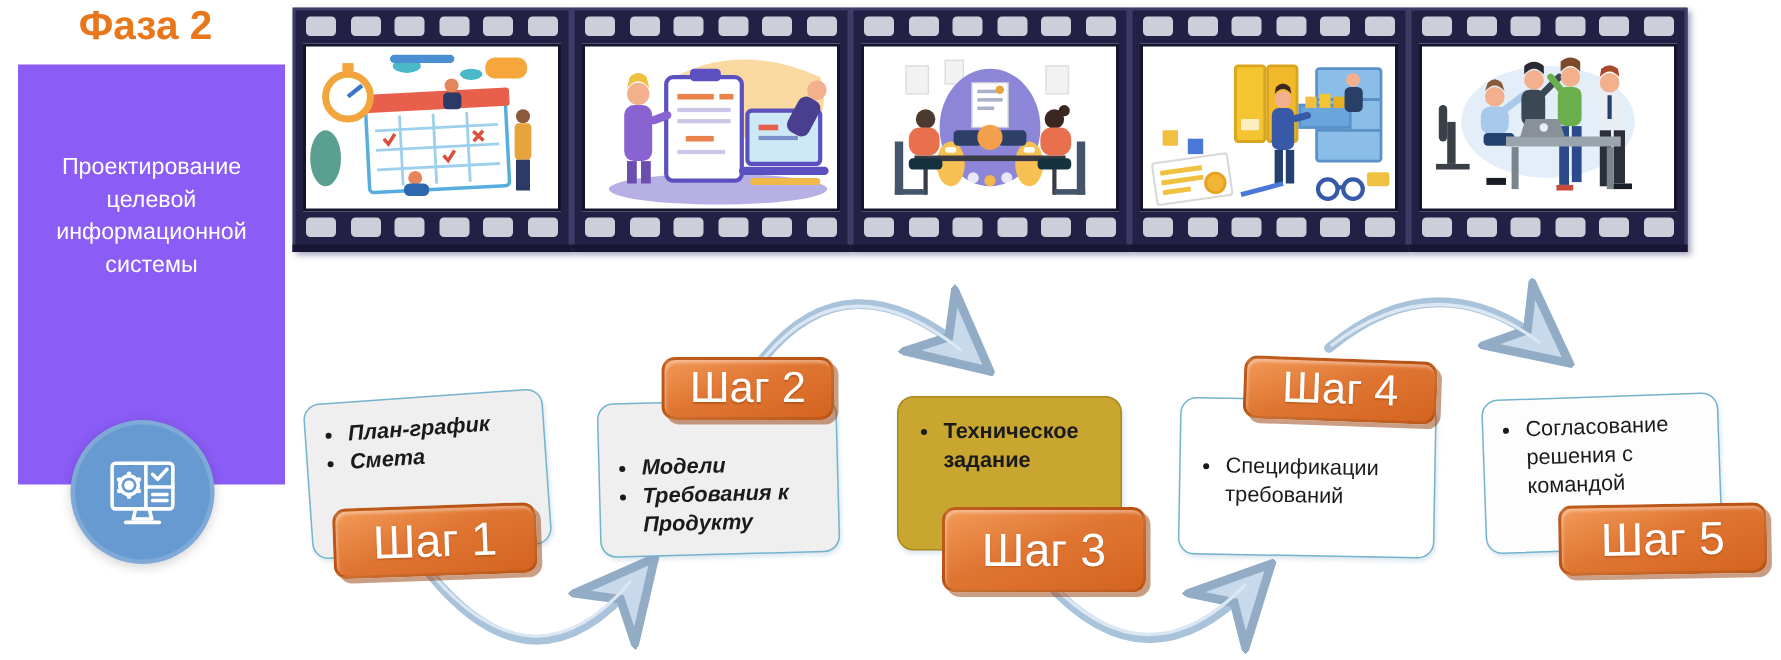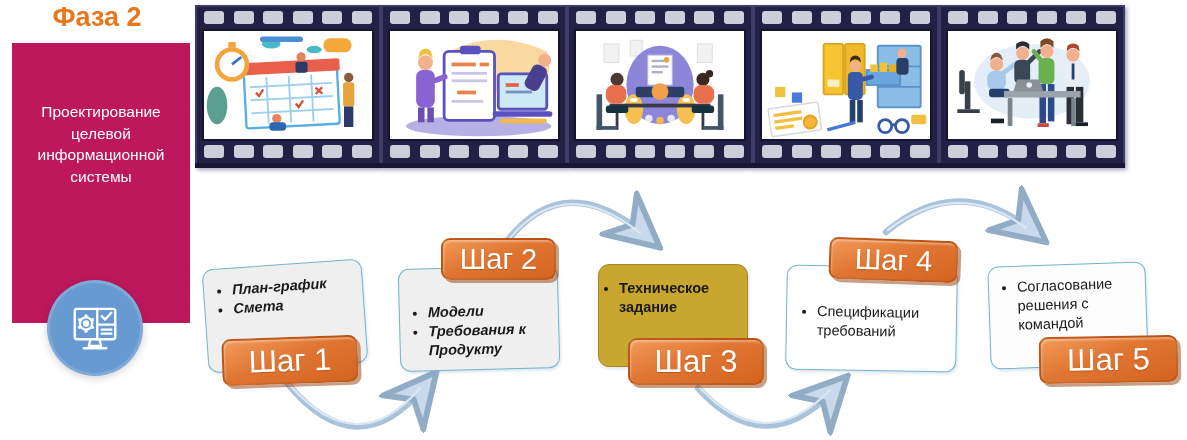--- a/index.html
+++ b/index.html
@@ -2,21 +2,21 @@
 <html><head>
 <meta charset="utf-8">
 <style>
   html,body{margin:0;padding:0;background:#fff;}
   .slide{position:relative;width:1187px;height:440px;background:#fff;overflow:hidden;
          font-family:"Liberation Sans",sans-serif;border-radius:27px;}
 
   
   .phase-title{position:absolute;left:8px;top:2px;width:178px;text-align:center;
     font-size:27px;font-weight:bold;color:#E8761B;}
-  .phase-box{position:absolute;left:12px;top:43px;width:178px;height:280px;background:#be185d;
+  .phase-box{position:absolute;left:12px;top:43px;width:178px;height:280px;background:#8b5cf6;
     display:flex;align-items:flex-start;justify-content:center;}
   .phase-box .desc{margin-top:58px;padding:0 8px;color:#fff;font-size:15.5px;line-height:1.4;
     text-align:center;}
   .phase-circle{position:absolute;left:47px;top:280px;width:96px;height:96px;border-radius:50%;
     background:#679AD1;box-shadow:inset 0 0 0 3px rgba(255,255,255,.16),0 2px 8px rgba(0,0,0,.18);
     display:flex;align-items:center;justify-content:center;}
 
   
   .filmstrip{position:absolute;left:195px;top:5px;width:930px;height:163px;display:flex;}
   .frame{position:relative;width:186px;height:163px;background:#232046;
@@ -32,36 +32,36 @@
   
   .card{position:absolute;background:#EFEFEF;border:1.4px solid #74B3CE;border-radius:11px;
     box-shadow:1px 2px 3px rgba(120,160,190,.25);z-index:2;box-sizing:border-box;}
   .card ul{margin:0;padding-left:20px;}
   .card li{font-size:14.5px;line-height:1.3;color:#1a1a1a;}
   .card.italic li{font-style:italic;font-weight:bold;}
   .card.bold li{font-weight:bold;}
   .card-1{left:205px;top:264px;width:160px;height:104px;transform:rotate(-4deg);padding:12px 6px 0 8px;}
   .card-2{left:399px;top:267px;width:160px;height:103px;transform:rotate(-1.5deg);padding:34px 6px 0 8px;}
   .card-3{left:598px;top:264px;width:150px;height:103px;background:#C8A62F;border:1.4px solid #A8891F;
-          padding:14px 4px 0 0;}
+          padding:14px 4px 0 10px;}
   .card-4{left:786px;top:266px;width:171px;height:105px;background:#fff;transform:rotate(1deg);
           padding:36px 4px 0 10px;}
   .card-5{left:989px;top:264px;width:158px;height:103px;background:#fdfdfd;transform:rotate(-2deg);
           padding:11px 4px 0 8px;}
 
   
   .badge{position:absolute;z-index:3;display:flex;align-items:center;justify-content:center;
     color:#fff;border-radius:9px;
     background:linear-gradient(160deg,#F29A58 0%,#E07633 45%,#D4641F 100%);
     border:2px solid rgba(150,60,5,.45);
     box-shadow:3px 3px 0 rgba(150,62,10,.5), inset 1px 2px 2px rgba(255,255,255,.35);
     text-shadow:0 1px 1px rgba(120,50,0,.35);box-sizing:border-box;}
   .badge-1{left:222px;top:337px;width:136px;height:47px;font-size:31px;transform:rotate(-2deg);}
   .badge-2{left:441px;top:238px;width:115px;height:42px;font-size:29px;}
-  .badge-3{left:628px;top:338px;width:136px;height:47px;font-size:31px;}
+  .badge-3{left:628px;top:338px;width:136px;height:57px;font-size:31px;}
   .badge-4{left:829px;top:239px;width:129px;height:42px;font-size:29px;transform:rotate(2deg);}
   .badge-5{left:1039px;top:336px;width:139px;height:47px;font-size:31px;transform:rotate(-1deg);}
 
   
   .arrows{position:absolute;left:0;top:0;width:1187px;height:440px;z-index:1;pointer-events:none;}
 </style>
 </head>
 <body>
 
 <div class="slide">

